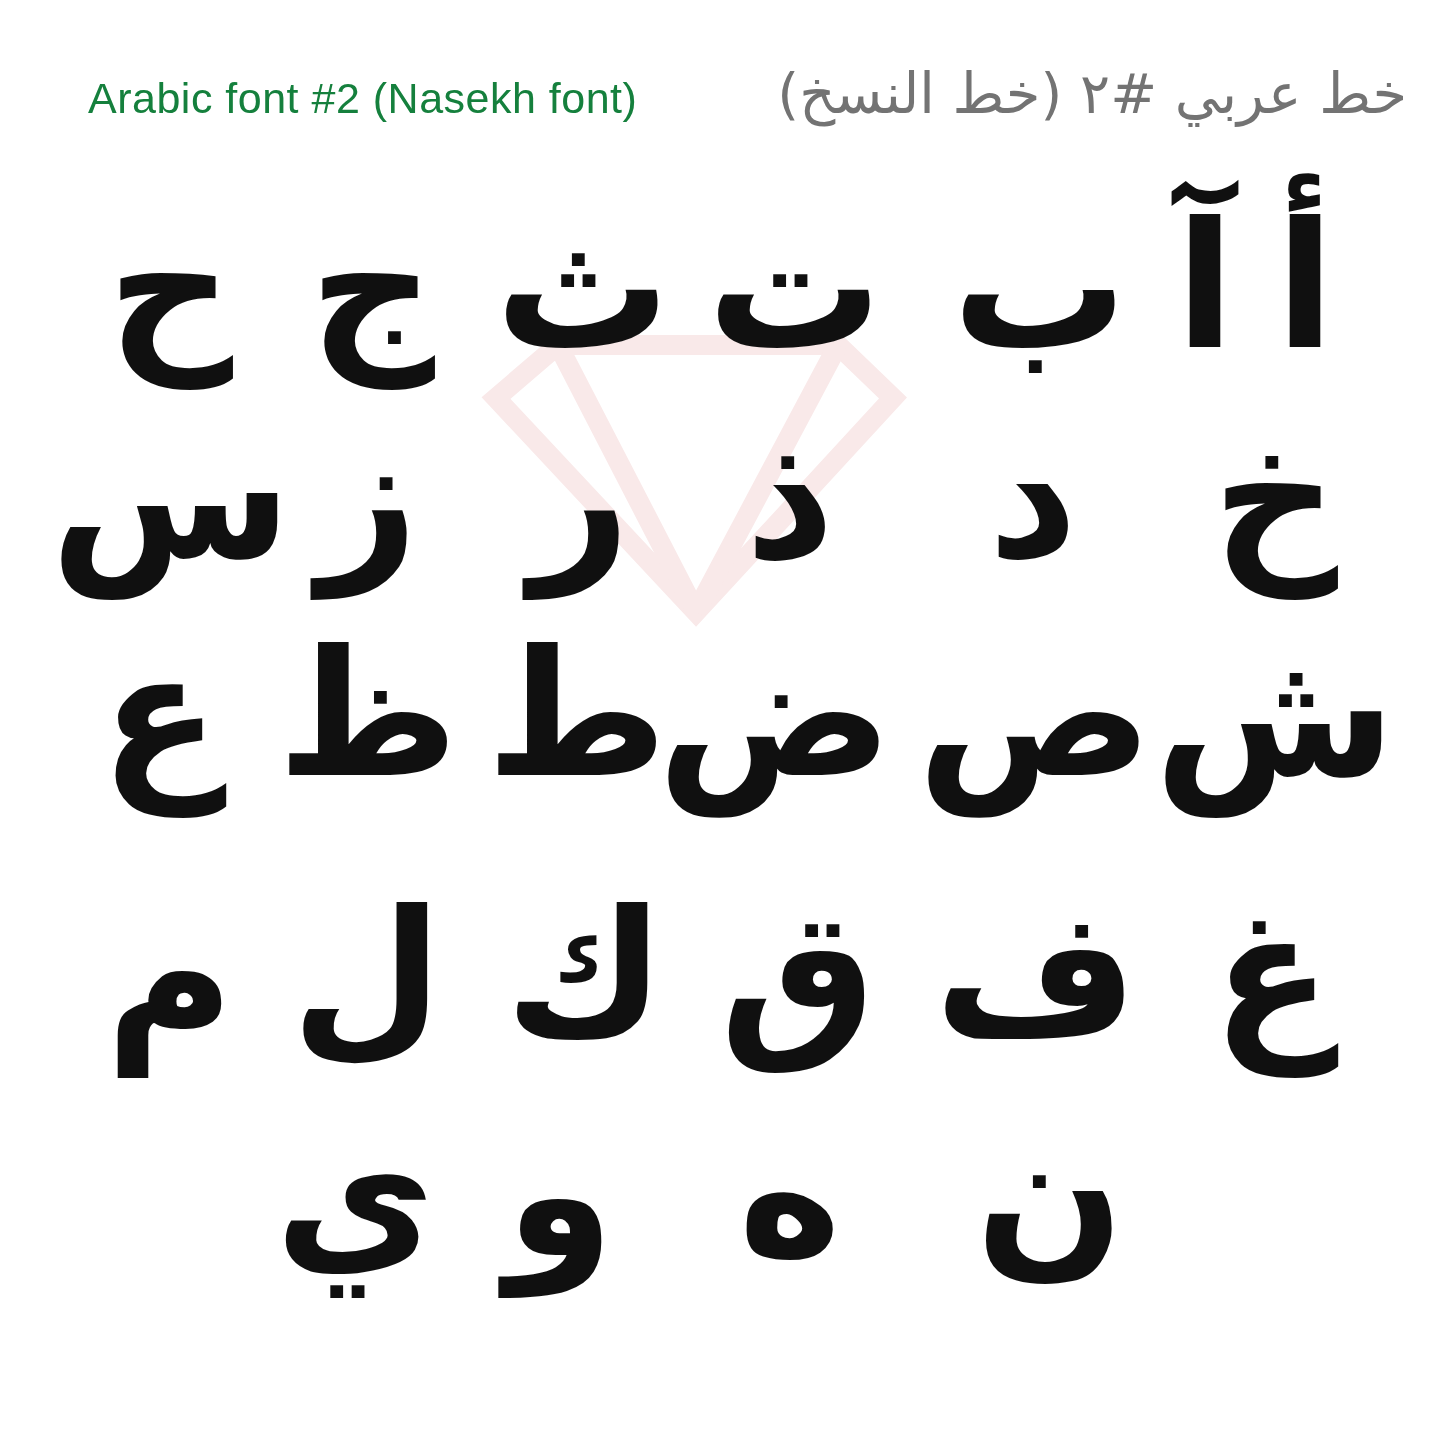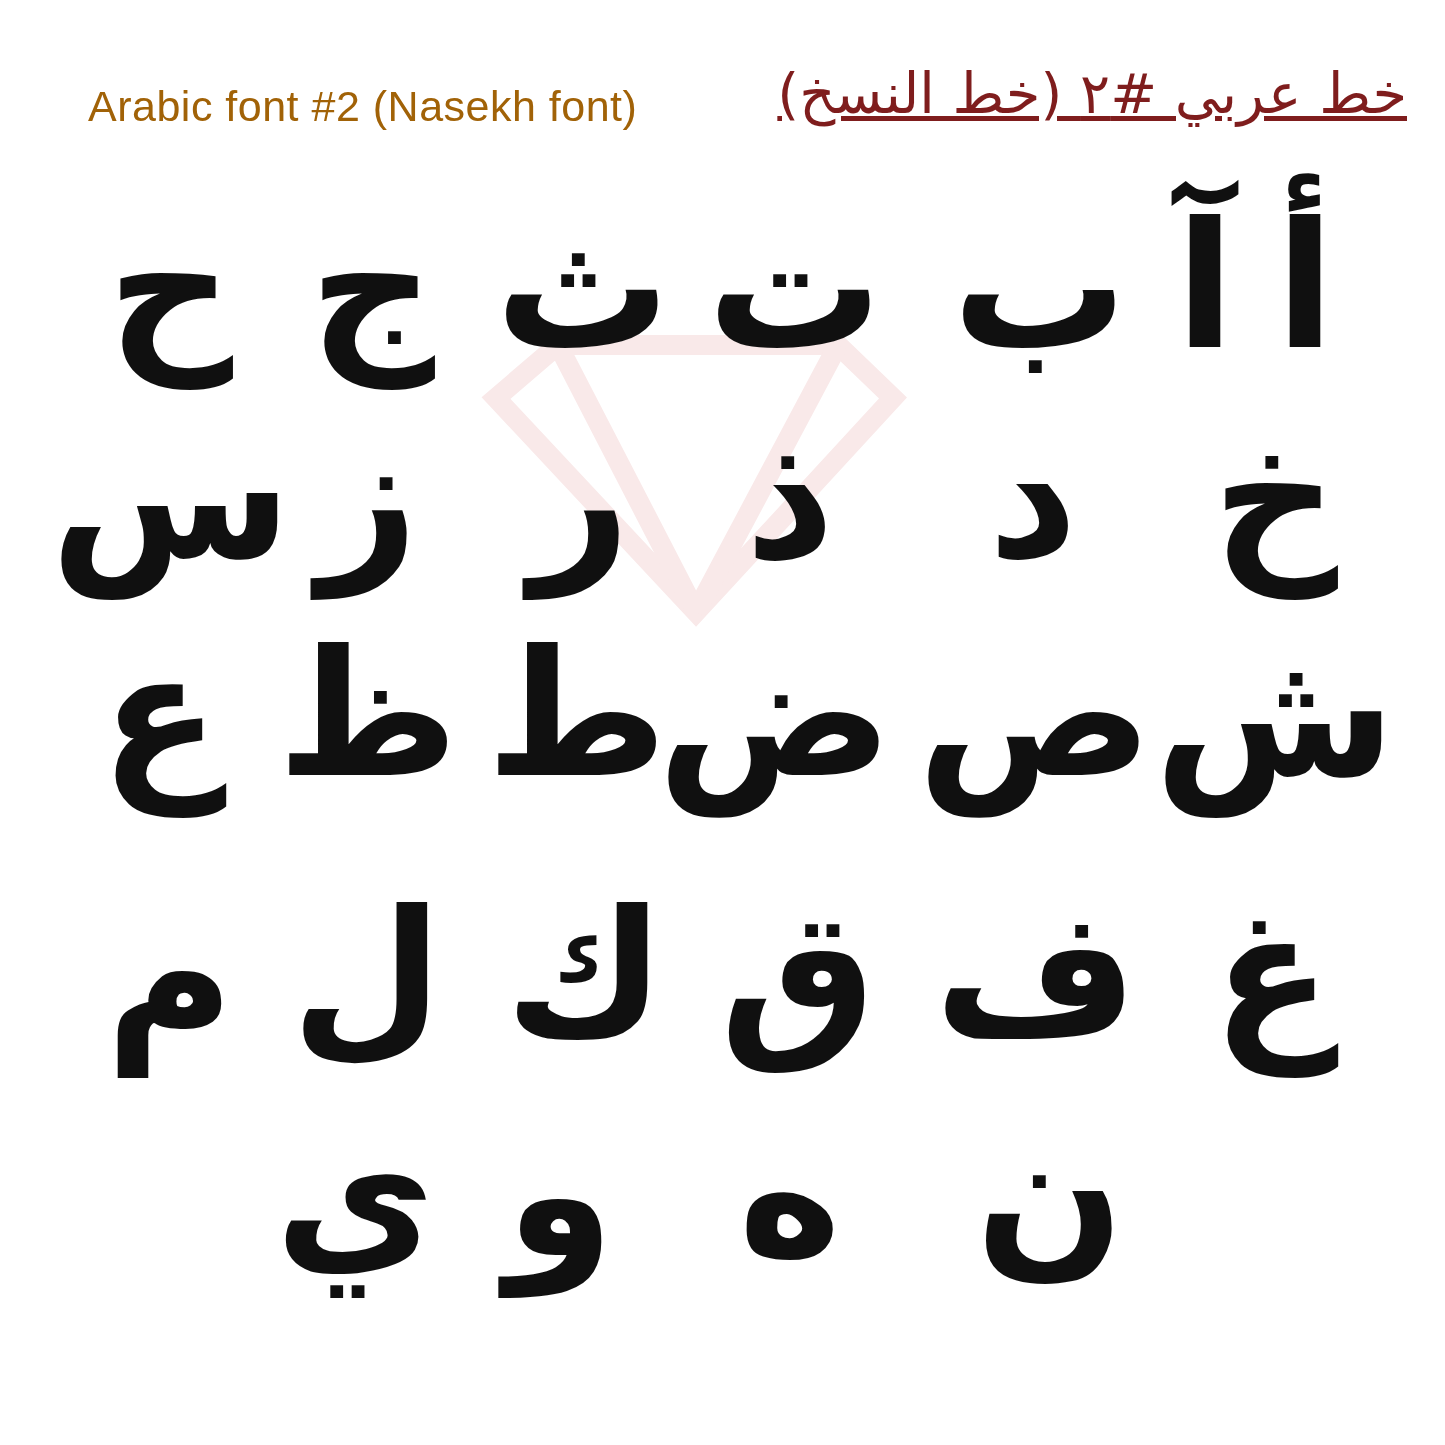--- a/index.html
+++ b/index.html
@@ -9,34 +9,33 @@
     height: 1445px;
     background: #ffffff;
     overflow: hidden;
     font-family: "Liberation Sans", sans-serif;
   }
 
   
   .title-en {
     position: absolute;
     left: 88px;
-    top: 80px;
+    top: 72px;
     font: 400 43px/52px "Liberation Sans", sans-serif;
-    color: #a16207;
+    color: #15803d;
     letter-spacing: 0.5px;
     white-space: nowrap;
   }
   .title-ar {
     position: absolute;
     right: 38px;
     top: 58px;
     font: 400 56px/72px "DejaVu Sans", sans-serif;
-    color: #7f1d1d;
+    color: #737373;
     white-space: nowrap;
-    text-decoration: underline;
   }
 
   
   .diamond-wm {
     position: absolute;
     left: 470px;
     top: 320px;
     width: 450px;
     height: 310px;
   }

